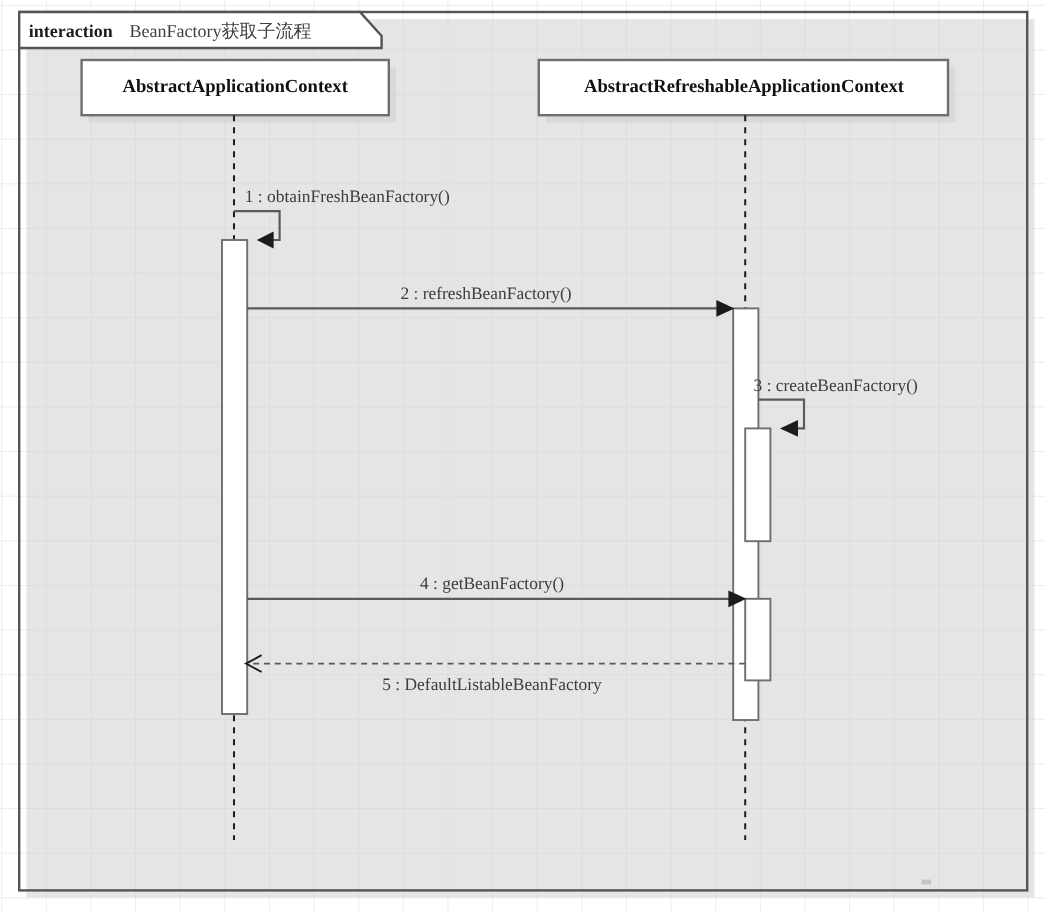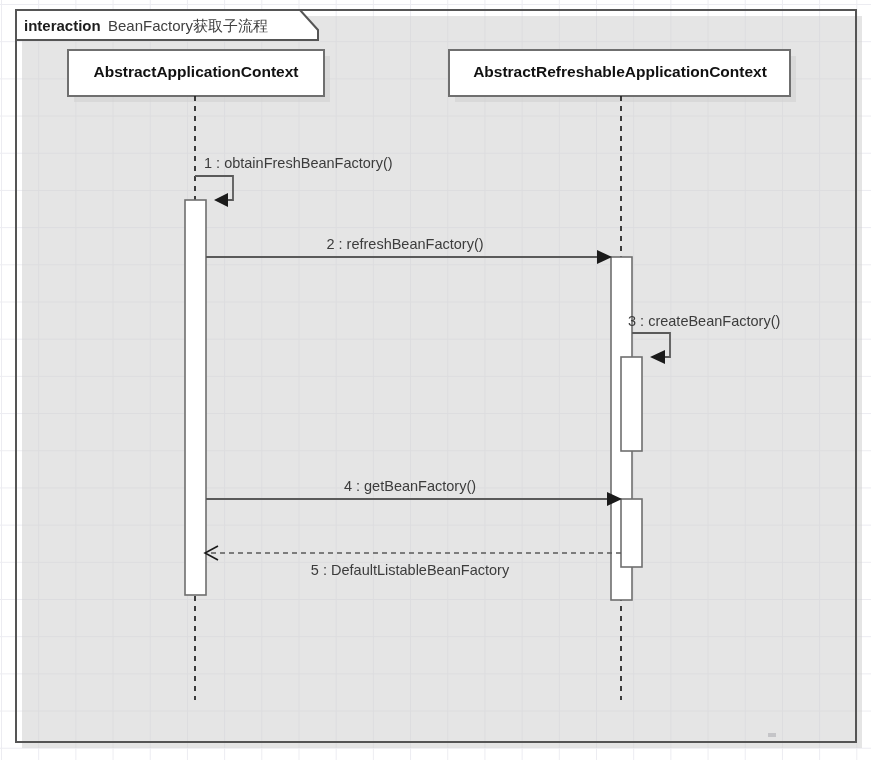--- a/index.html
+++ b/index.html
@@ -10,21 +10,21 @@
   #canvas {
     position: relative;
     width: 871px;
     height: 760px;
     background-color: #ffffff;
     background-image:
       linear-gradient(to right, #ececf1 1px, transparent 1px),
       linear-gradient(to bottom, #ececf1 1px, transparent 1px);
     background-size: 37.2px 37.2px;
     background-position: 1px 4px;
-    font-family: Liberation Sans, sans-serif;
+    font-family: Liberation Serif, serif;
     overflow: hidden;
   }
   #diagram-svg {
     position: absolute;
     left: 0;
     top: 0;
   }
   .frame-label-text {
     font-size: 15px;
     fill: #3f3f3f;

